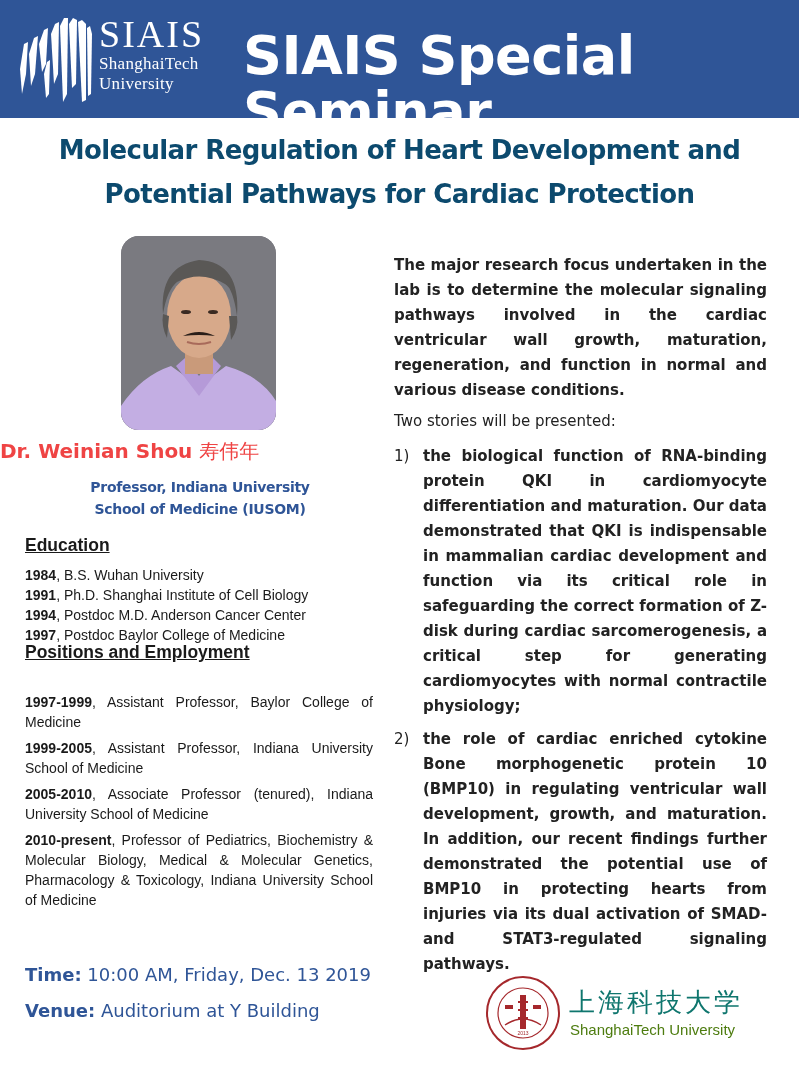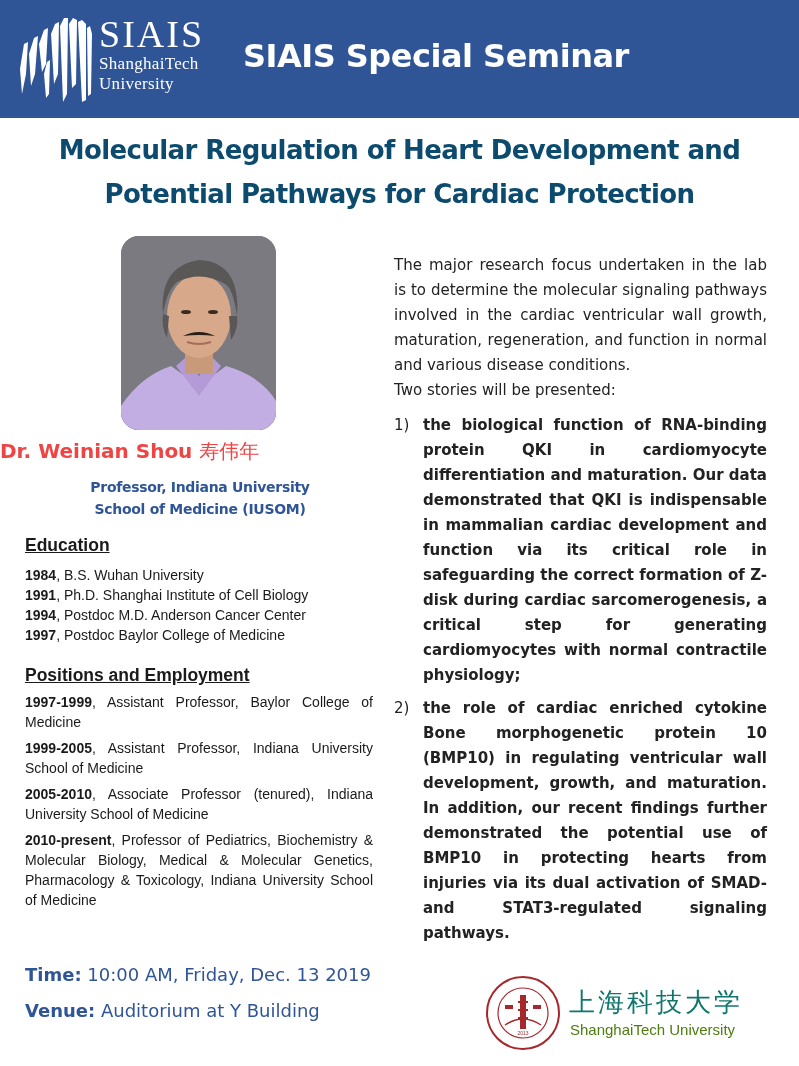--- a/index.html
+++ b/index.html
@@ -5,21 +5,21 @@
   * { box-sizing: border-box; margin: 0; padding: 0; }
   html, body { width: 799px; height: 1066px; background: #ffffff; overflow: hidden; }
   body { position: relative; font-family: "Liberation Sans", sans-serif; color: #1a1a1a; }
 
   
   .header { position: absolute; left: 0; top: 0; width: 799px; height: 118px; background: #2f5597; }
   .logo-mark { position: absolute; left: 16px; top: 14px; width: 78px; height: 90px; }
   .logo-text { position: absolute; left: 99px; top: 14px; color: #fff; font-family: "Liberation Serif", serif; }
   .logo-siais { font-size: 38px; letter-spacing: 2px; line-height: 40px; }
   .logo-sub { font-size: 17px; line-height: 20px; letter-spacing: 0.3px; }
-  .header-title { position: absolute; left: 243px; top: 28px; color: #fff; font-family: "DejaVu Sans", sans-serif; font-weight: bold; font-size: 32px; letter-spacing: -0.5px; line-height: 56px; }
+  .header-title { position: absolute; left: 243px; top: 28px; color: #fff; font-family: "DejaVu Sans", sans-serif; font-weight: bold; font-size: 54px; letter-spacing: -0.5px; line-height: 56px; }
 
   
   .talk-title { position: absolute; left: 0; top: 128px; width: 799px; text-align: center; color: #0c4a6e; font-family: "DejaVu Sans", sans-serif; font-weight: bold; font-size: 26px; line-height: 44px; letter-spacing: -0.6px; }
 
   
   .photo { position: absolute; left: 121px; top: 236px; width: 155px; height: 194px; border-radius: 18px; overflow: hidden; background: #77767c; }
   .photo svg { width: 100%; height: 100%; display: block; }
 
   .speaker-name { position: absolute; left: 0; top: 436px; width: 400px; text-align: left; color: #ef4444; font-family: "DejaVu Sans", sans-serif; font-weight: bold; font-size: 20px; line-height: 30px; }
   .speaker-name .cn { font-weight: normal; font-family: "DejaVu Sans", sans-serif; }
@@ -33,21 +33,21 @@
   .pos-item { text-align: justify; margin-bottom: 6px; }
   .pos-item b { font-weight: bold; }
 
   
   .invite { position: absolute; left: 25px; top: 957px; color: #2f5597; font-family: "DejaVu Sans", sans-serif; font-size: 18px; line-height: 36px; }
   .invite .lbl { font-weight: bold; }
 
   
   .abstract { position: absolute; left: 394px; top: 253px; width: 373px; font-family: "DejaVu Sans", sans-serif; font-size: 15px; line-height: 25px; color: #222; }
   .abstract p { text-align: justify; }
-  .abstract .intro { margin-bottom: 0; }
+  .abstract .intro { margin-bottom: 6px; font-weight: bold; }
   .abstract .stories-lead { margin-bottom: 10px; }
   .story { display: flex; margin-bottom: 8px; }
   .story .num { width: 29px; flex: 0 0 29px; }
   .story .txt { text-align: justify; flex: 1; font-weight: bold; }
 
   
   .st-logo { position: absolute; left: 485px; top: 975px; width: 300px; height: 80px; }
   .st-seal { position: absolute; left: 0; top: 0; width: 76px; height: 76px; }
   .st-cn { position: absolute; left: 84px; top: 12px; color: #0f766e; font-size: 26px; letter-spacing: 3px; line-height: 30px; font-family: "DejaVu Sans", sans-serif; }
   .st-en { position: absolute; left: 85px; top: 46px; color: #4d7c0f; font-size: 15px; line-height: 18px; }
@@ -116,21 +116,21 @@
 </div>
 
 <div class="section-heading" style="top:535px;">Education</div>
 <div class="edu-list">
   <div><b>1984</b><span>, B.S. Wuhan University</span></div>
   <div><b>1991</b><span>, Ph.D. Shanghai Institute of Cell Biology</span></div>
   <div><b>1994</b><span>, Postdoc M.D. Anderson Cancer Center</span></div>
   <div><b>1997</b><span>, Postdoc Baylor College of Medicine</span></div>
 </div>
 
-<div class="section-heading" style="top:665px;">Positions and Employment</div>
+<div class="section-heading" style="top:642px;">Positions and Employment</div>
 <div class="pos-list">
   <div class="pos-item"><b>1997-1999</b><span>, Assistant Professor, Baylor College of Medicine</span></div>
   <div class="pos-item"><b>1999-2005</b><span>, Assistant Professor, Indiana University School of Medicine</span></div>
   <div class="pos-item"><b>2005-2010</b><span>, Associate Professor (tenured), Indiana University School of Medicine</span></div>
   <div class="pos-item"><b>2010-present</b><span>, Professor of Pediatrics, Biochemistry &amp; Molecular Biology, Medical &amp; Molecular Genetics, Pharmacology &amp; Toxicology, Indiana University School of Medicine</span></div>
 </div>
 
 <div class="invite">
   <div><span class="lbl">Time:</span><span> 10:00 AM, Friday, Dec. 13 2019</span></div>
   <div><span class="lbl">Venue:</span><span> Auditorium at Y Building</span></div>

